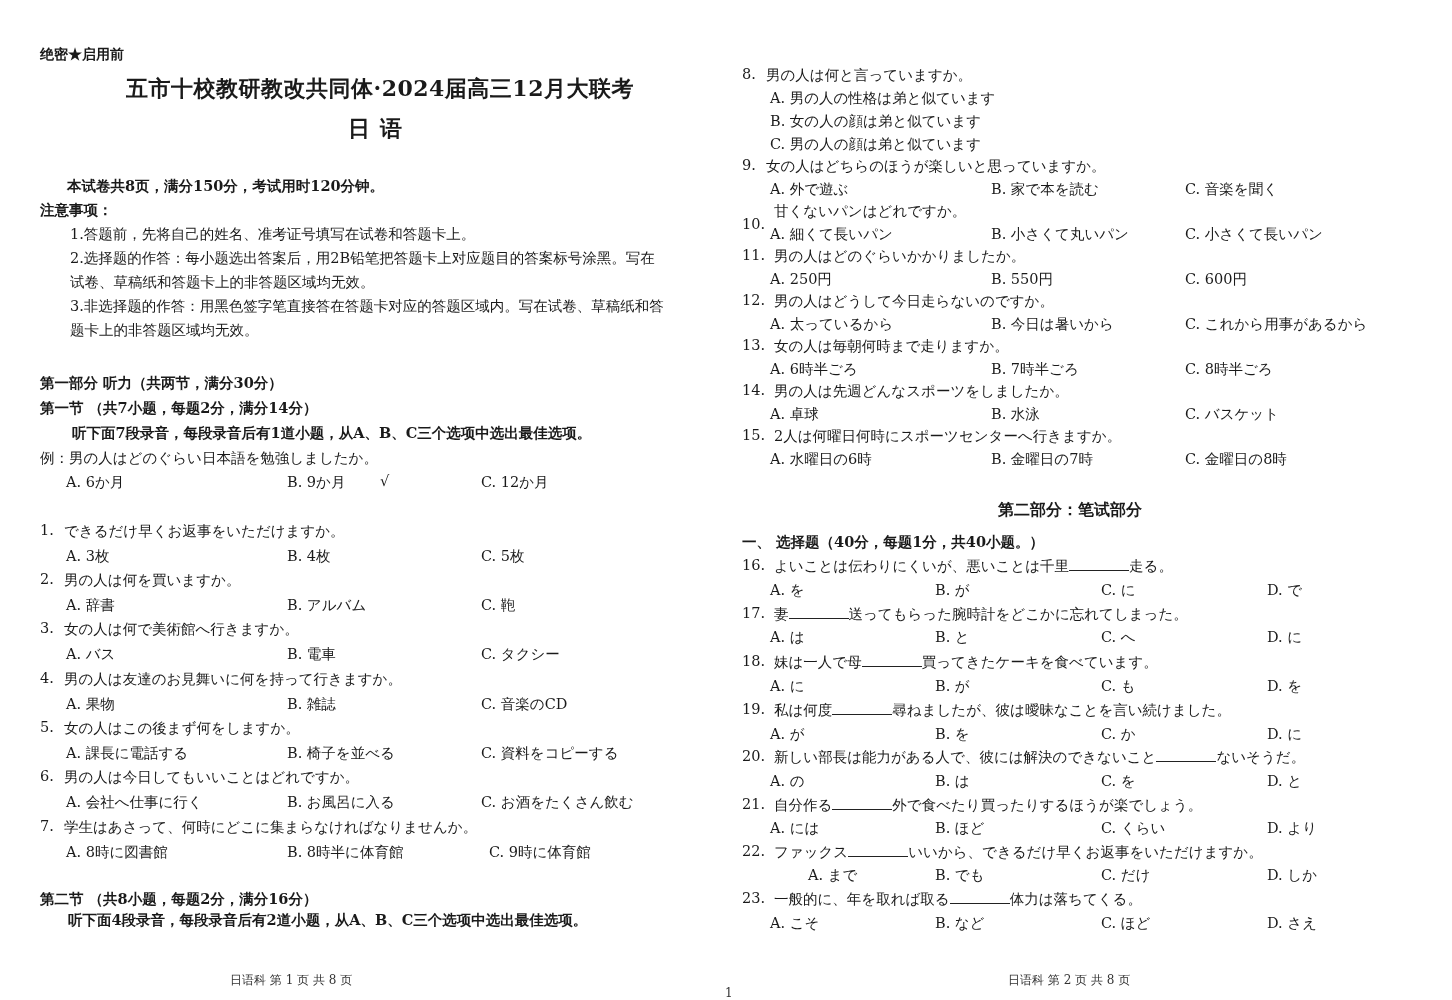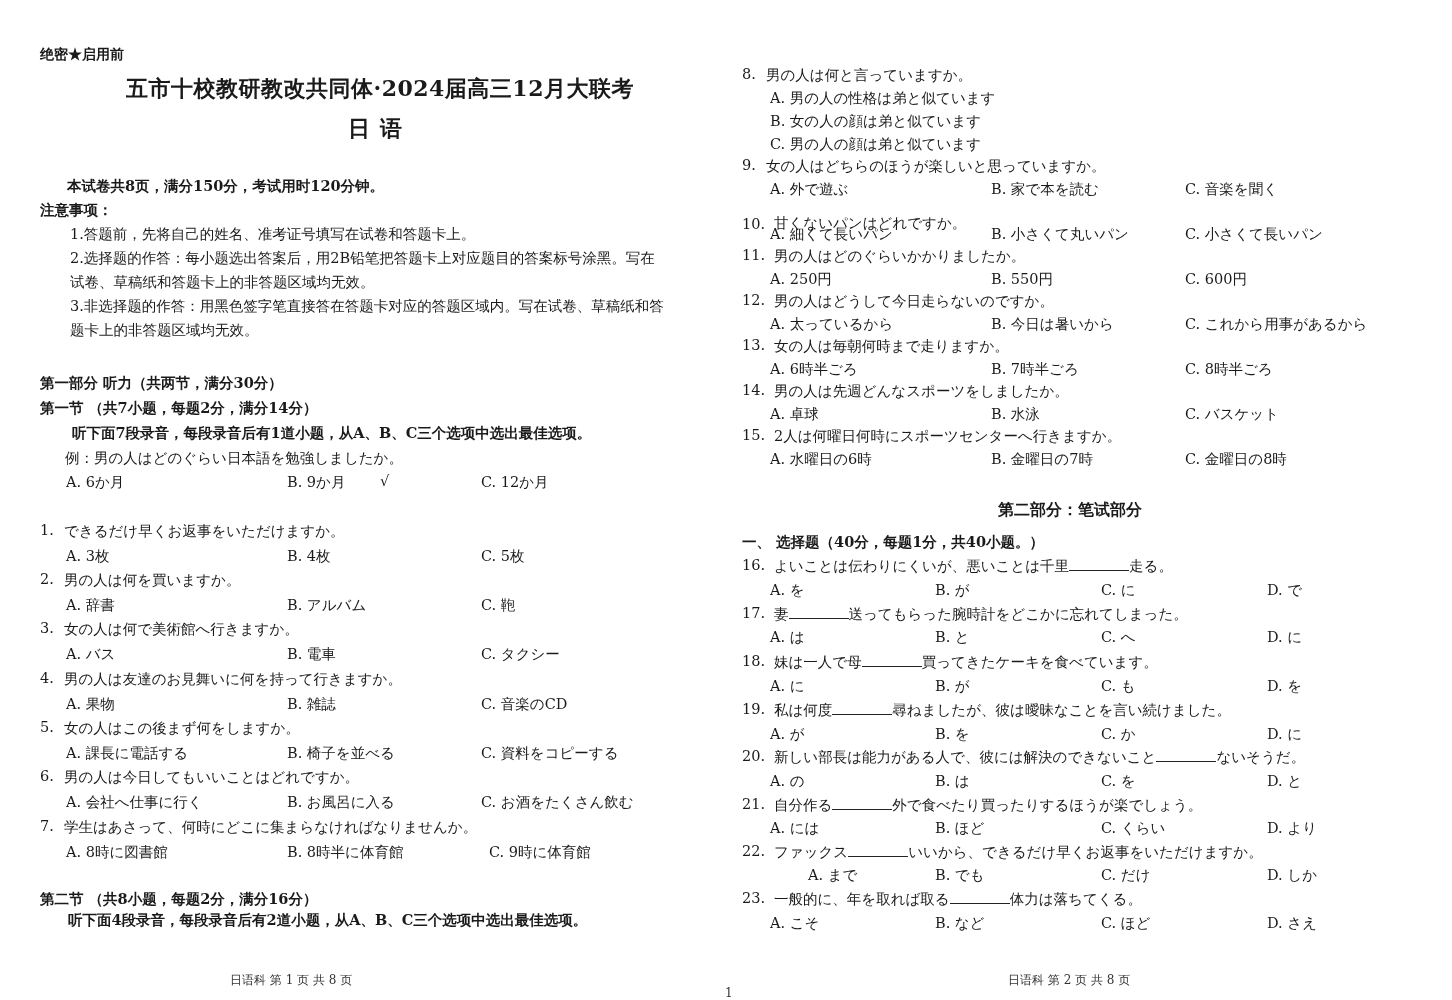--- a/index.html
+++ b/index.html
@@ -29,21 +29,21 @@
 <div class="abs line bold" style="left:40px; top:201px;">注意事项：</div>
 <div class="abs line" style="left:70px; top:225px;">1.答题前，先将自己的姓名、准考证号填写在试卷和答题卡上。</div>
 <div class="abs line" style="left:70px; top:249px;">2.选择题的作答：每小题选出答案后，用2B铅笔把答题卡上对应题目的答案标号涂黑。写在</div>
 <div class="abs line" style="left:70px; top:273px;">试卷、草稿纸和答题卡上的非答题区域均无效。</div>
 <div class="abs line" style="left:70px; top:297px;">3.非选择题的作答：用黑色签字笔直接答在答题卡对应的答题区域内。写在试卷、草稿纸和答</div>
 <div class="abs line" style="left:70px; top:321px;">题卡上的非答题区域均无效。</div>
 
 <div class="abs line bold" style="left:40px; top:374px;">第一部分  听力（共两节，满分30分）</div>
 <div class="abs line bold" style="left:40px; top:399px;">第一节  （共7小题，每题2分，满分14分）</div>
 <div class="abs line bold" style="left:72px; top:424px;">听下面7段录音，每段录音后有1道小题，从A、B、C三个选项中选出最佳选项。</div>
-<div class="abs line" style="left:40px; top:449px;margin-left:25px;">例：男の人はどのぐらい日本語を勉強しましたか。</div>
+<div class="abs line" style="left:40px; top:449px;">例：男の人はどのぐらい日本語を勉強しましたか。</div>
 <div class="abs line" style="left:66px; top:473px;">A. 6か月</div>
 <div class="abs line" style="left:287px; top:473px;">B. 9か月</div>
 <div class="abs line" style="left:380px; top:473px;">√</div>
 <div class="abs line" style="left:481px; top:473px;">C. 12か月</div>
 
 <div>
   <div class="abs line" style="left:40px; top:522px;">1.</div>
   <div class="abs line" style="left:64px; top:522px;">できるだけ早くお返事をいただけますか。</div>
   <div class="abs line" style="left:66px; top:547px;">A. 3枚</div>
   <div class="abs line" style="left:287px; top:547px;">B. 4枚</div>
@@ -109,21 +109,21 @@
 <div>
   <div class="abs line" style="left:742px; top:157px;">9.</div>
   <div class="abs line" style="left:766px; top:157px;">女の人はどちらのほうが楽しいと思っていますか。</div>
   <div class="abs line" style="left:770px; top:180px;">A.  外で遊ぶ</div>
   <div class="abs line" style="left:991px; top:180px;">B. 家で本を読む</div>
   <div class="abs line" style="left:1185px; top:180px;">C.  音楽を聞く</div>
 </div>
 
 <div>
   <div class="abs line" style="left:742px; top:216px;">10.</div>
-  <div class="abs line" style="left:774px; top:202px;margin-top:12px;">甘くないパンはどれですか。</div>
+  <div class="abs line" style="left:774px; top:202px;">甘くないパンはどれですか。</div>
   <div class="abs line" style="left:770px; top:225px;">A. 細くて長いパン</div>
   <div class="abs line" style="left:991px; top:225px;">B. 小さくて丸いパン</div>
   <div class="abs line" style="left:1185px; top:225px;">C. 小さくて長いパン</div>
 </div>
 
 <div>
   <div class="abs line" style="left:742px; top:247px;">11.</div>
   <div class="abs line" style="left:774px; top:247px;">男の人はどのぐらいかかりましたか。</div>
   <div class="abs line" style="left:770px; top:270px;">A. 250円</div>
   <div class="abs line" style="left:991px; top:270px;">B. 550円</div>

